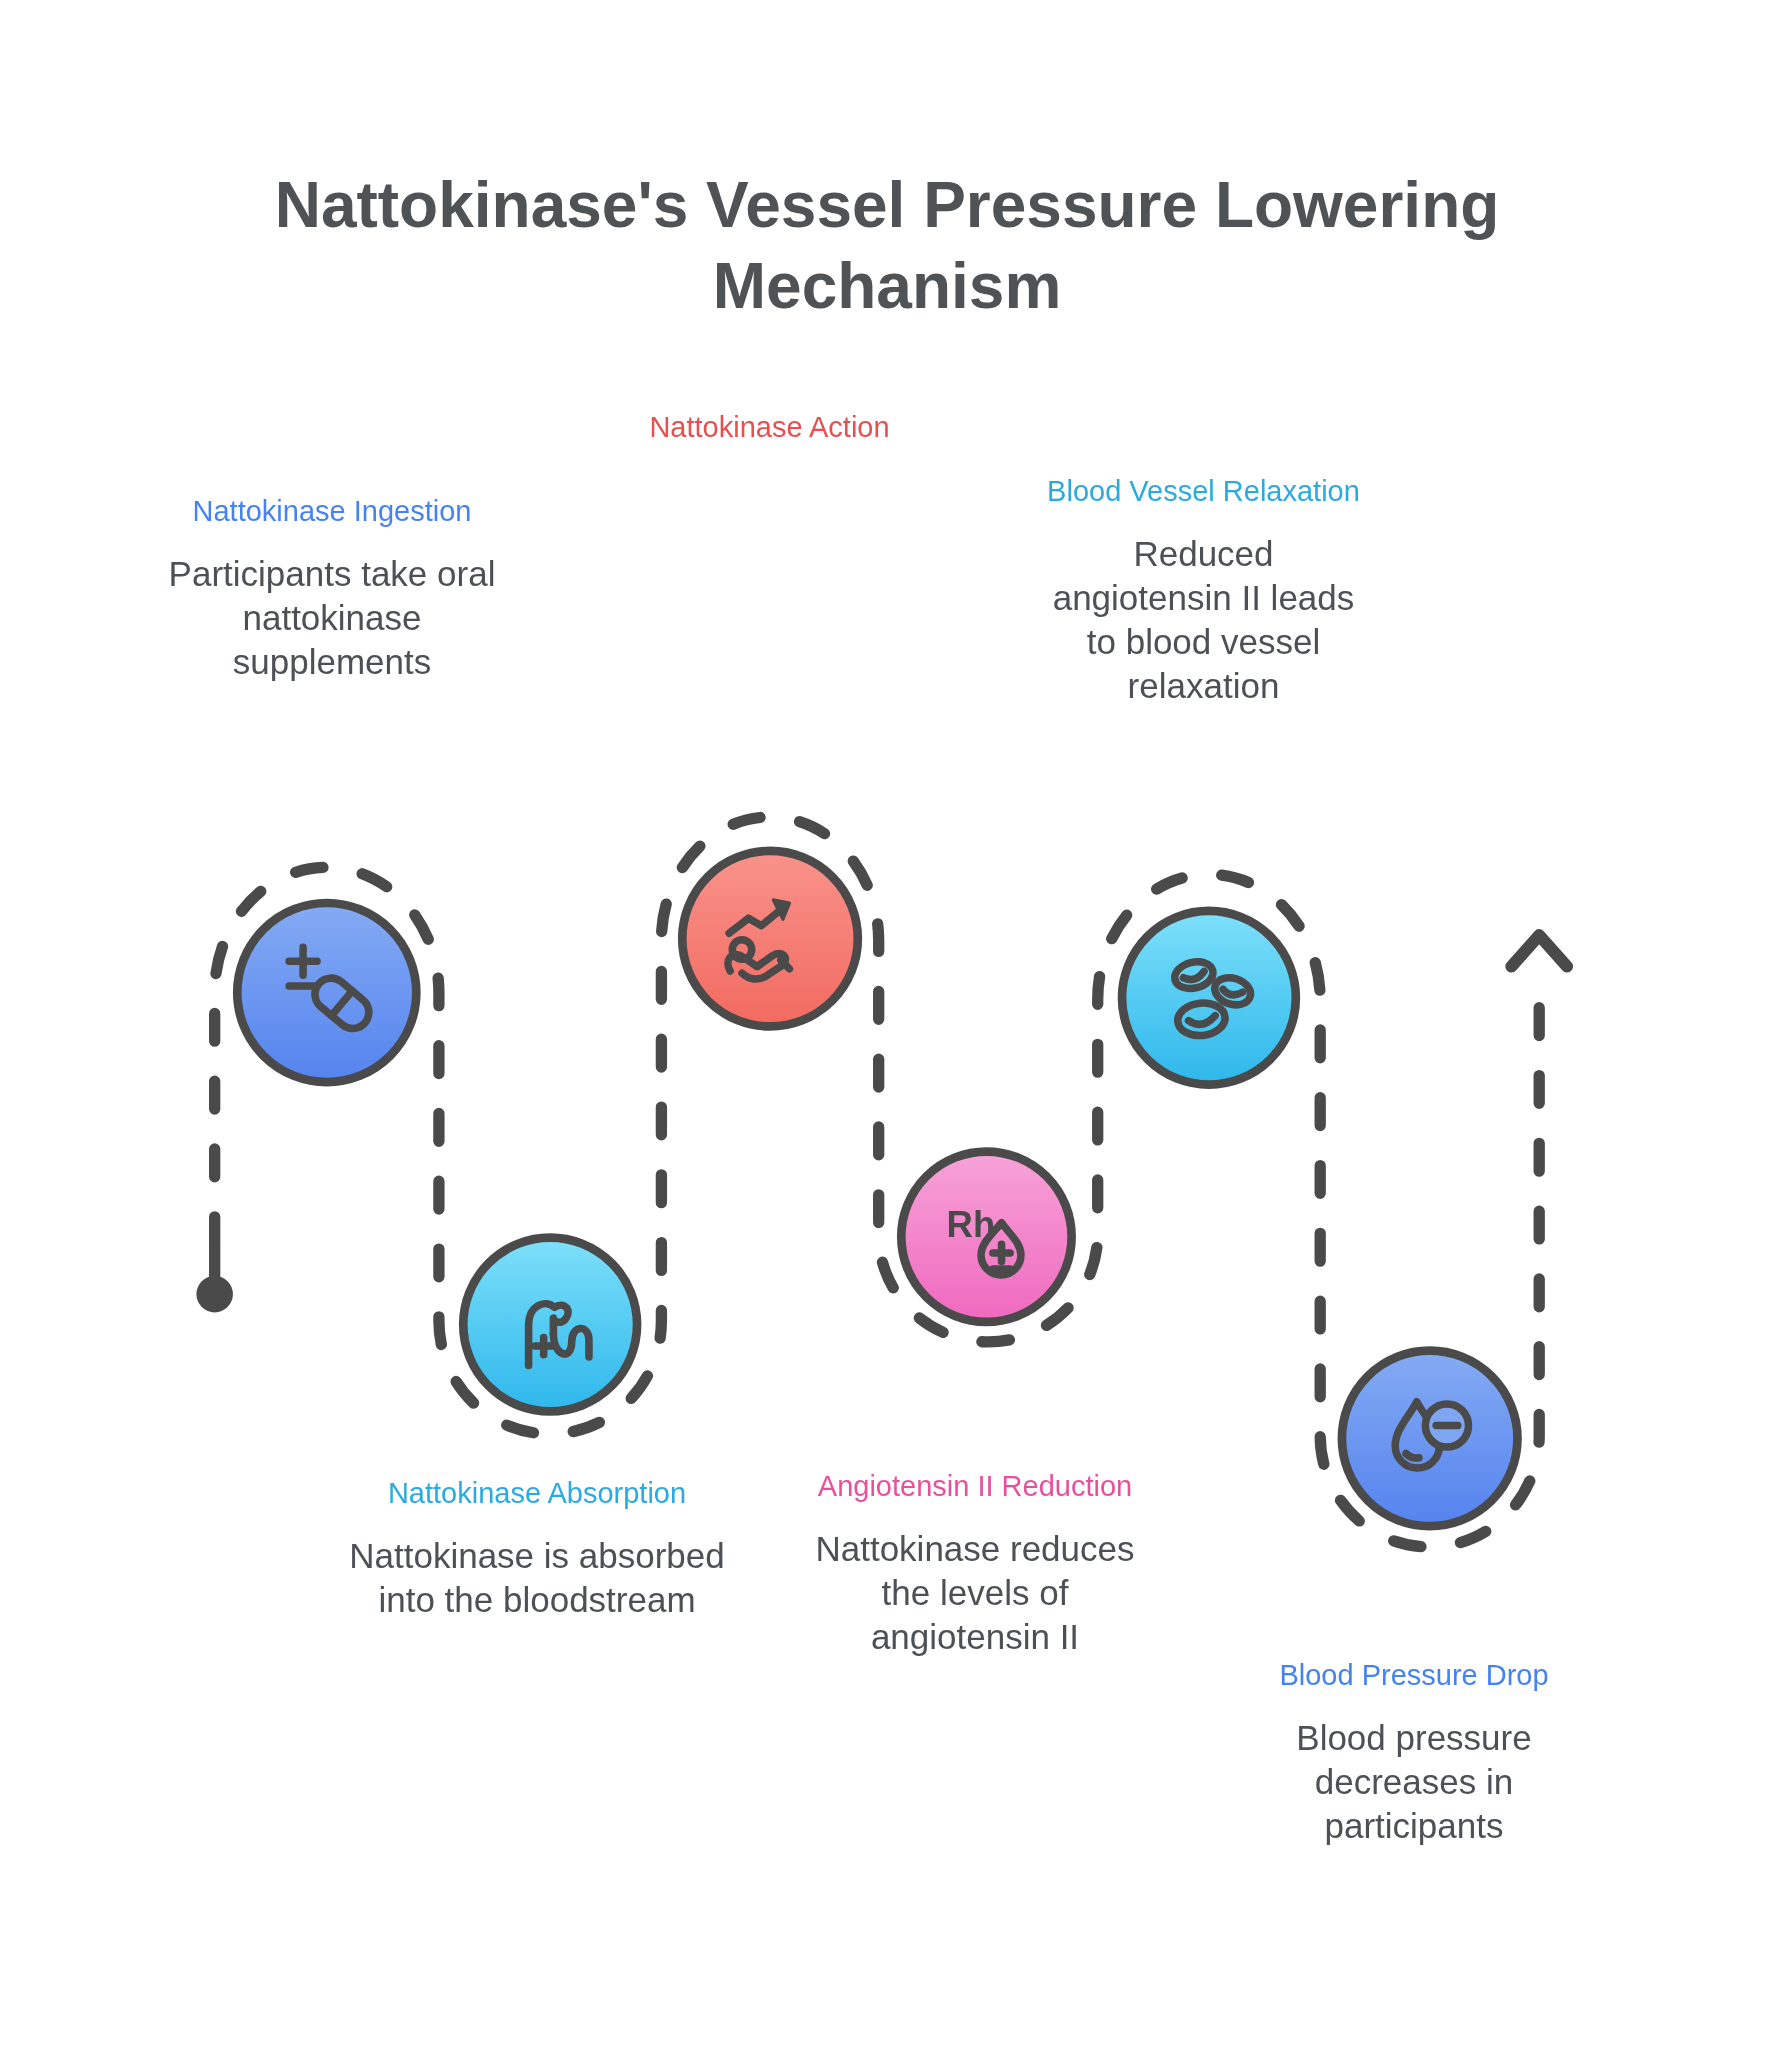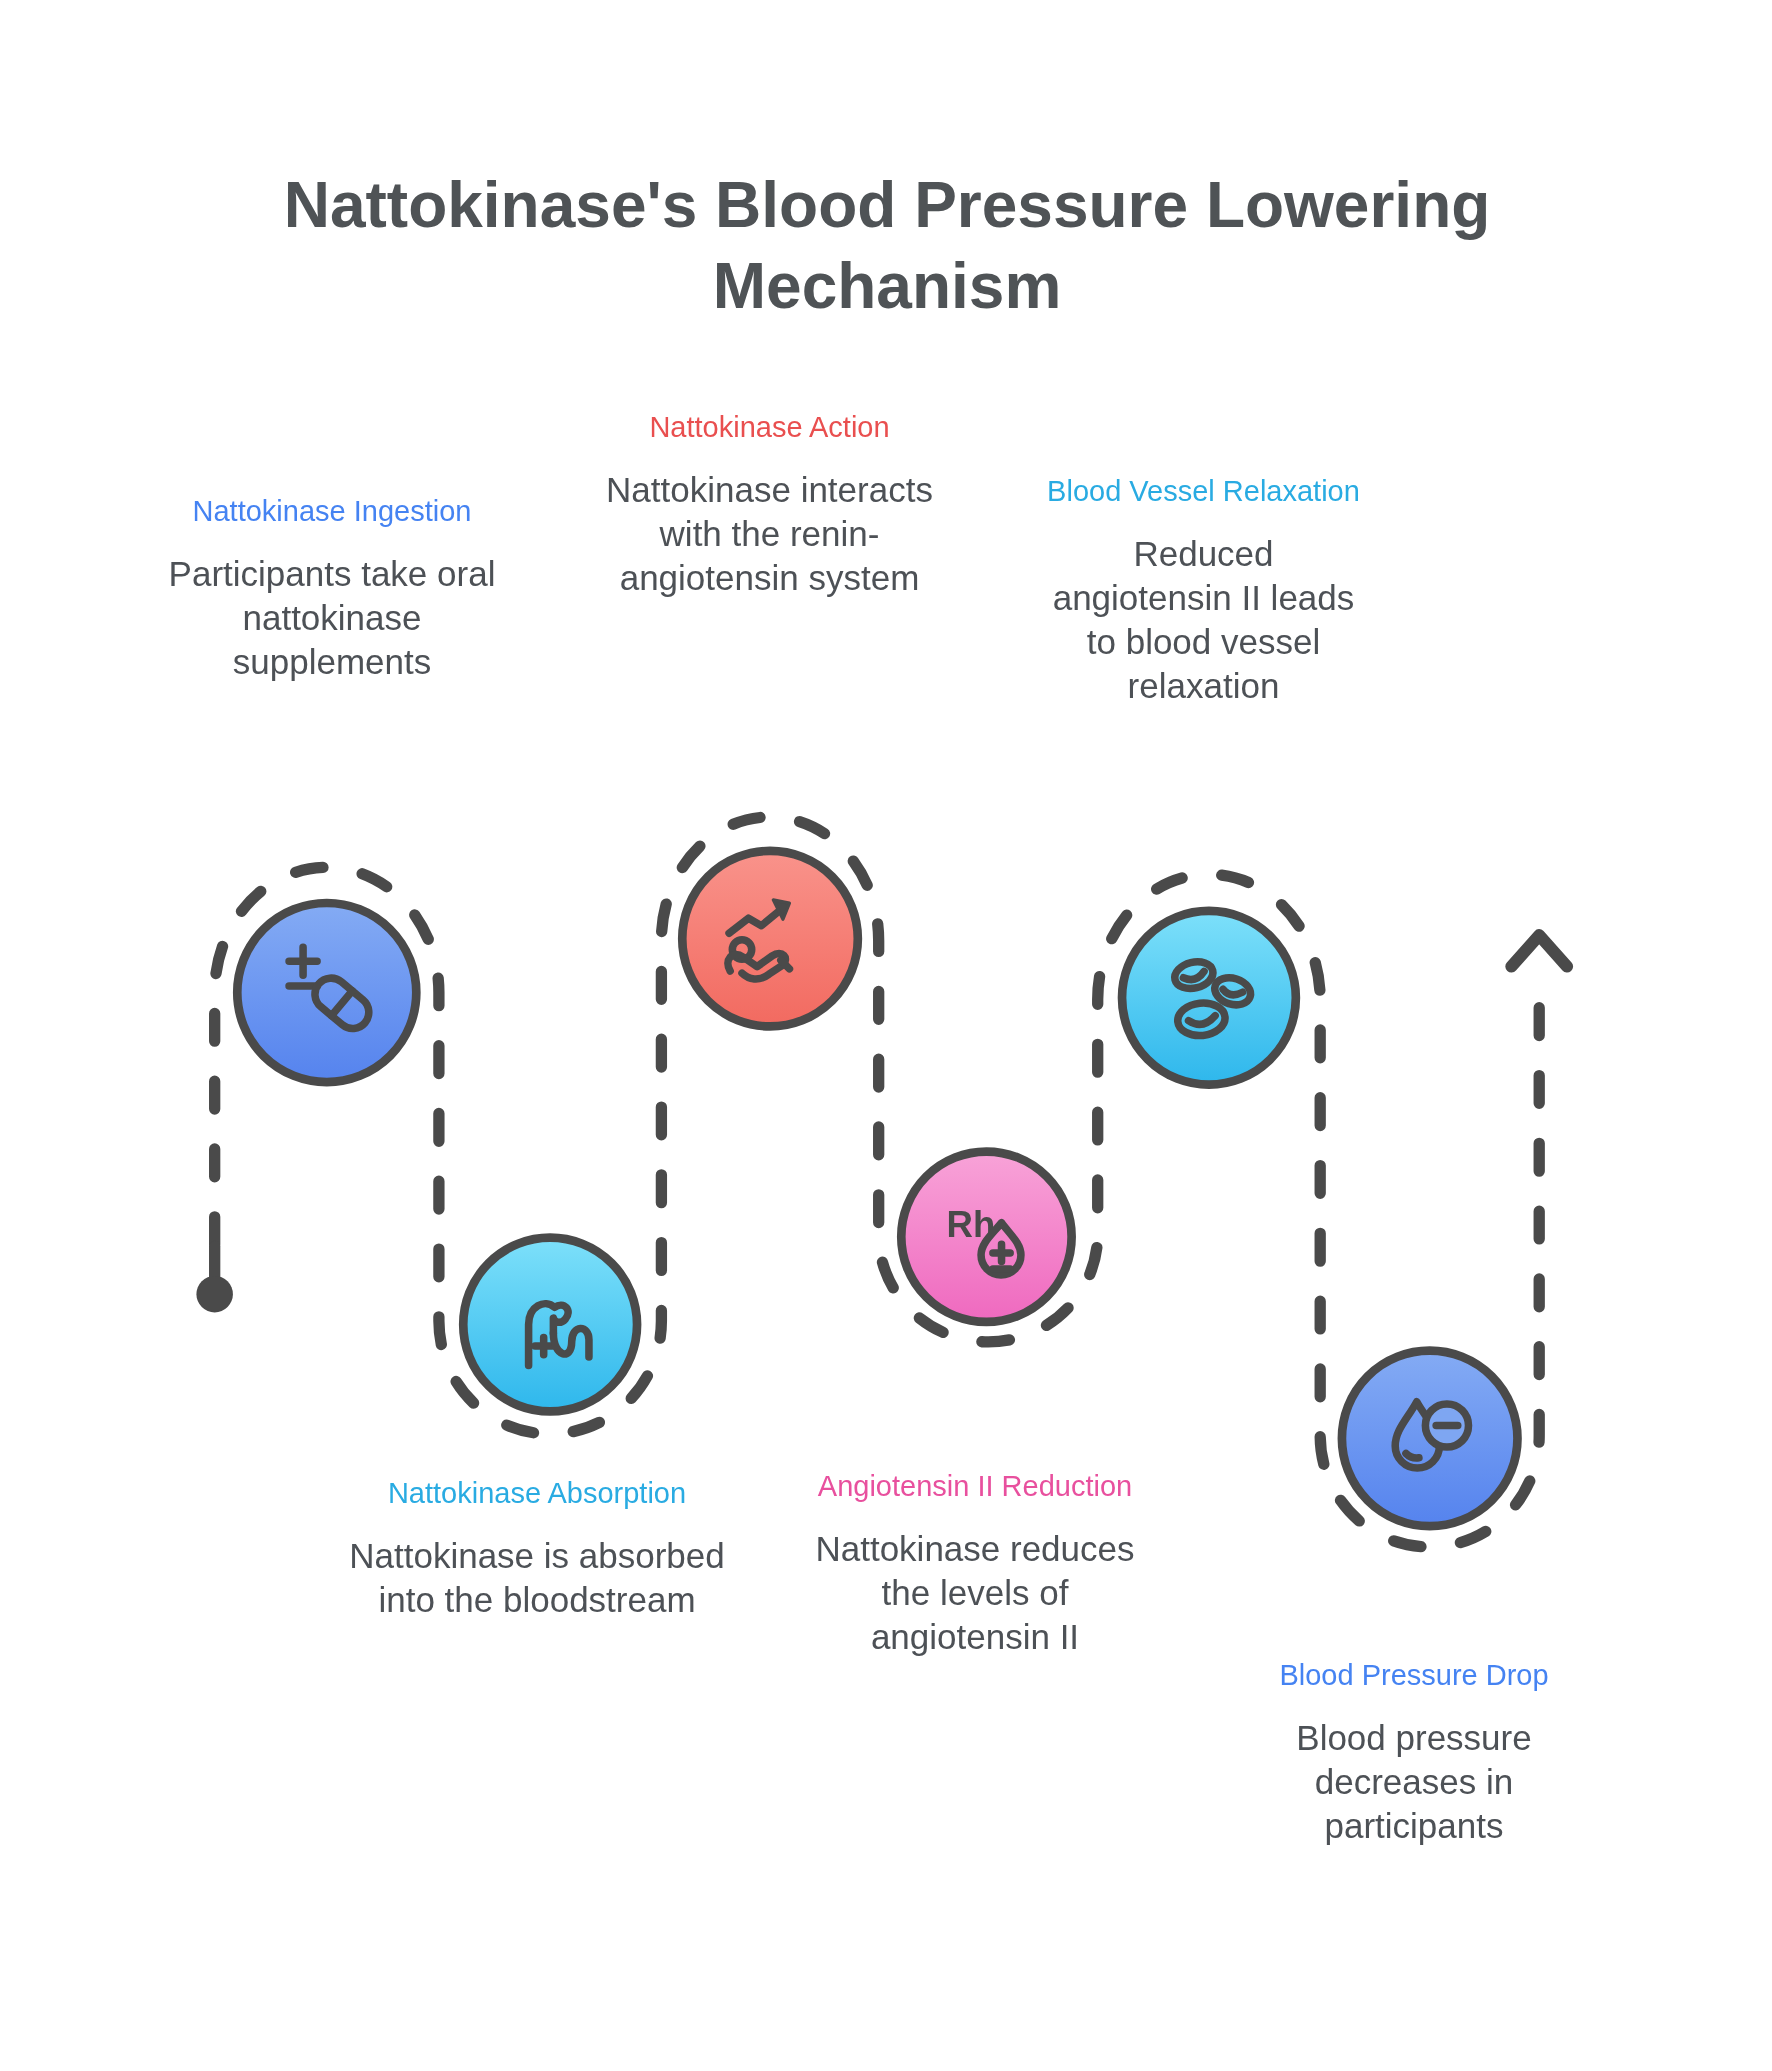--- a/index.html
+++ b/index.html
@@ -35,21 +35,21 @@
     font-weight:400;
     line-height:1.26;
     color:#4d5156;
   }
 </style>
 </head>
 <body>
 
 <div class="canvas">
 
-  <h1 class="main-title" style="color: rgb(79, 83, 86);">Nattokinase's Blood Pressure Lowering Mechanism</h1>
+  <h1 class="main-title" style="color: rgb(79, 83, 86);">Nattokinase's Vessel Pressure Lowering Mechanism</h1>
 
   <svg class="flow-svg" width="1773" height="2072" viewBox="0 0 2040 2384">
     <defs>
       <linearGradient id="gradBlue" x1="0" y1="0" x2="0" y2="1">
         <stop offset="0" stop-color="#84abf4"></stop>
           <stop offset="1" stop-color="#5583ee"></stop>
       </linearGradient>
       <linearGradient id="gradCyan" x1="0" y1="0" x2="0" y2="1">
         <stop offset="0" stop-color="#7de0fa"></stop>
           <stop offset="1" stop-color="#2eb7ec"></stop>
@@ -159,21 +159,20 @@
     <p>Participants take oral nattokinase supplements</p>
   </div>
 
   <div class="step" style="left:348px;top:1476px;width:378px;">
     <h3 style="color: rgb(41, 171, 226);">Nattokinase Absorption</h3>
     <p>Nattokinase is absorbed into the bloodstream</p>
   </div>
 
   <div class="step" style="left:600px;top:410px;width:339px;">
     <h3 style="color: rgb(233, 79, 79);">Nattokinase Action</h3>
-    <p>Nattokinase interacts with the renin-angiotensin system</p>
   </div>
 
   <div class="step" style="left:810px;top:1469px;width:330px;">
     <h3 style="color: rgb(232, 80, 158);">Angiotensin II Reduction</h3>
     <p>Nattokinase reduces the levels of angiotensin II</p>
   </div>
 
   <div class="step" style="left:1047px;top:474px;width:313px;">
     <h3 style="color: rgb(41, 171, 226);">Blood Vessel Relaxation</h3>
     <p>Reduced angiotensin II leads to blood vessel relaxation</p>

